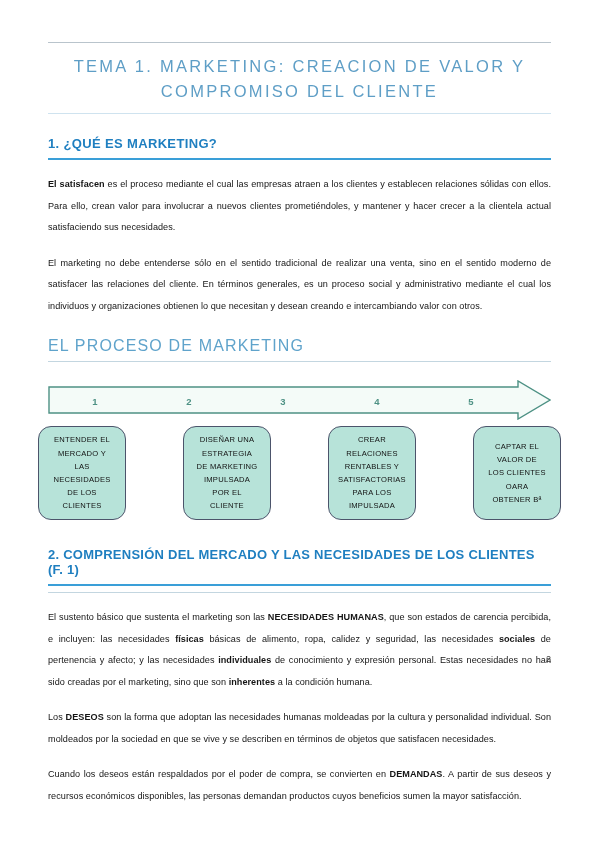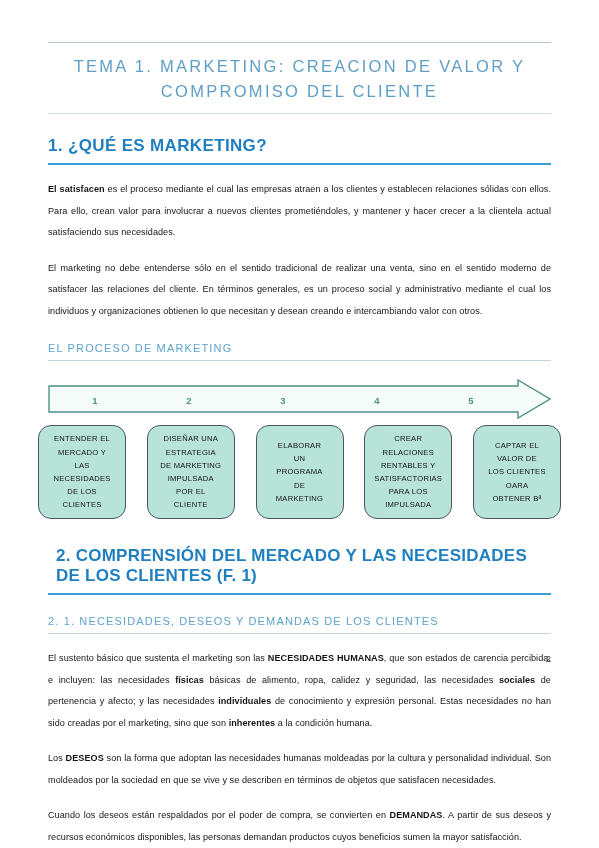--- a/index.html
+++ b/index.html
@@ -42,38 +42,37 @@
     text-transform: uppercase;
   }
   .title-rule-bottom {
     border-top: 1.6px solid #cfe3ef;
     height: 0;
   }
 
   
   .h1-sec {
     margin: 22px 0 0 0;
-    font-size: 17px;
+    font-size: 13px;
     font-weight: bold;
     letter-spacing: 0.35px;
     color: #1f7fc0;
     text-transform: uppercase;
   }
   .h1-sec.wide {
     letter-spacing: 0.25px;
-    margin-left: 8px;
   }
   .rule-strong {
     margin-top: 7px;
     border-top: 2.4px solid #3a9fd8;
     height: 0;
   }
   .h2-sub {
     margin: 20px 0 0 0;
-    font-size: 11px;
+    font-size: 16px;
     font-weight: 400;
     letter-spacing: 1.15px;
     color: #5fa3cb;
     text-transform: uppercase;
   }
   .rule-light {
     margin-top: 6px;
     border-top: 1.6px solid #c3d6e0;
     height: 0;
   }
@@ -208,48 +207,40 @@
       </div>
       <div class="pbox">
         <span class="pbox-text">DISEÑAR UNA
 ESTRATEGIA
 DE MARKETING
 IMPULSADA
 POR EL
 CLIENTE</span>
       </div>
       <div class="pbox">
-        <span class="pbox-text">ELABORAR
-UN
-PROGRAMA
-DE
-MARKETING</span>
-      </div>
-      <div class="pbox">
         <span class="pbox-text">CREAR
 RELACIONES
 RENTABLES Y
 SATISFACTORIAS
 PARA LOS
 IMPULSADA</span>
       </div>
       <div class="pbox">
         <span class="pbox-text">CAPTAR EL
 VALOR DE
 LOS CLIENTES
 OARA
 OBTENER Bª</span>
       </div>
     </div>
   </div>
 
   <h2 class="h1-sec wide">2. COMPRENSIÓN DEL MERCADO Y LAS NECESIDADES DE LOS CLIENTES (F. 1)</h2>
   <div class="rule-strong"></div>
 
-  <h3 class="h2-sub">2. 1. NECESIDADES, DESEOS Y DEMANDAS DE LOS CLIENTES</h3>
   <div class="rule-light"></div>
 
   <p class="body"><span>El sustento básico que sustenta el marketing son las </span><b>NECESIDADES HUMANAS</b><span>, que son estados de carencia percibida, e incluyen: las necesidades </span><b>físicas</b><span> básicas de alimento, ropa, calidez y seguridad, las necesidades </span><b>sociales</b><span> de pertenencia y afecto; y las necesidades </span><b>individuales</b><span> de conocimiento y expresión personal. Estas necesidades no han sido creadas por el marketing, sino que son </span><b>inherentes</b><span> a la condición humana.</span></p>
   <p class="body"><span>Los </span><b>DESEOS</b><span> son la forma que adoptan las necesidades humanas moldeadas por la cultura y personalidad individual. Son moldeados por la sociedad en que se vive y se describen en términos de objetos que satisfacen necesidades.</span></p>
   <p class="body"><span>Cuando los deseos están respaldados por el poder de compra, se convierten en </span><b>DEMANDAS</b><span>. A partir de sus deseos y recursos económicos disponibles, las personas demandan productos cuyos beneficios sumen la mayor satisfacción.</span></p>
 
   <div class="page-number">2</div>
 
 </div>
 

